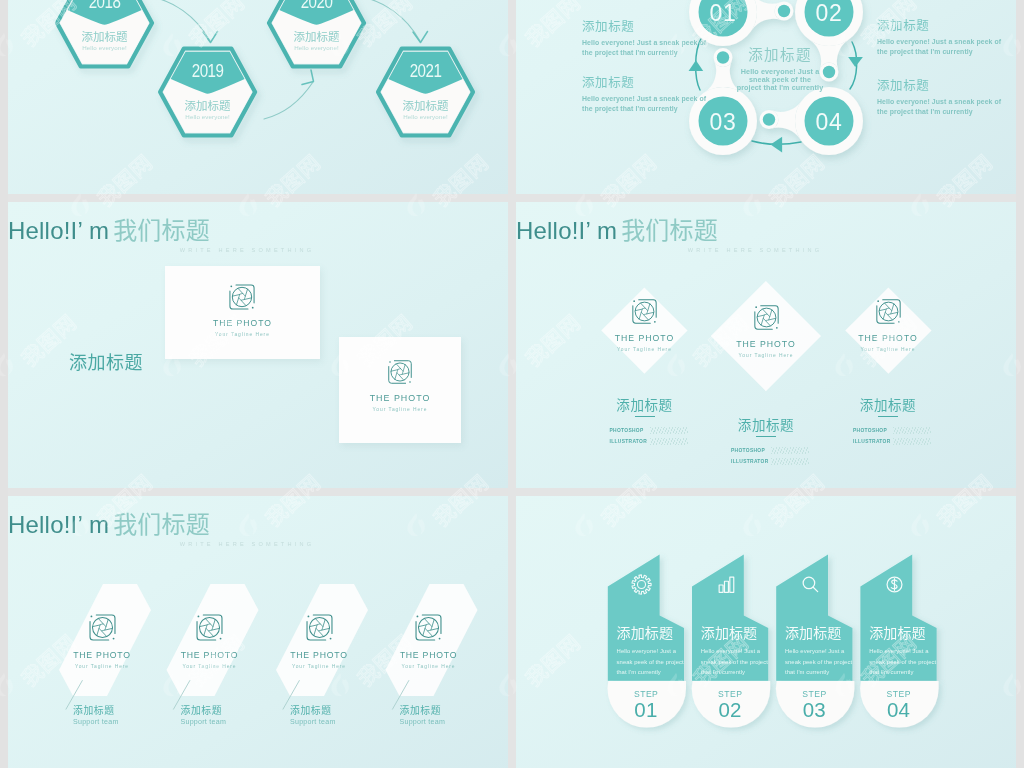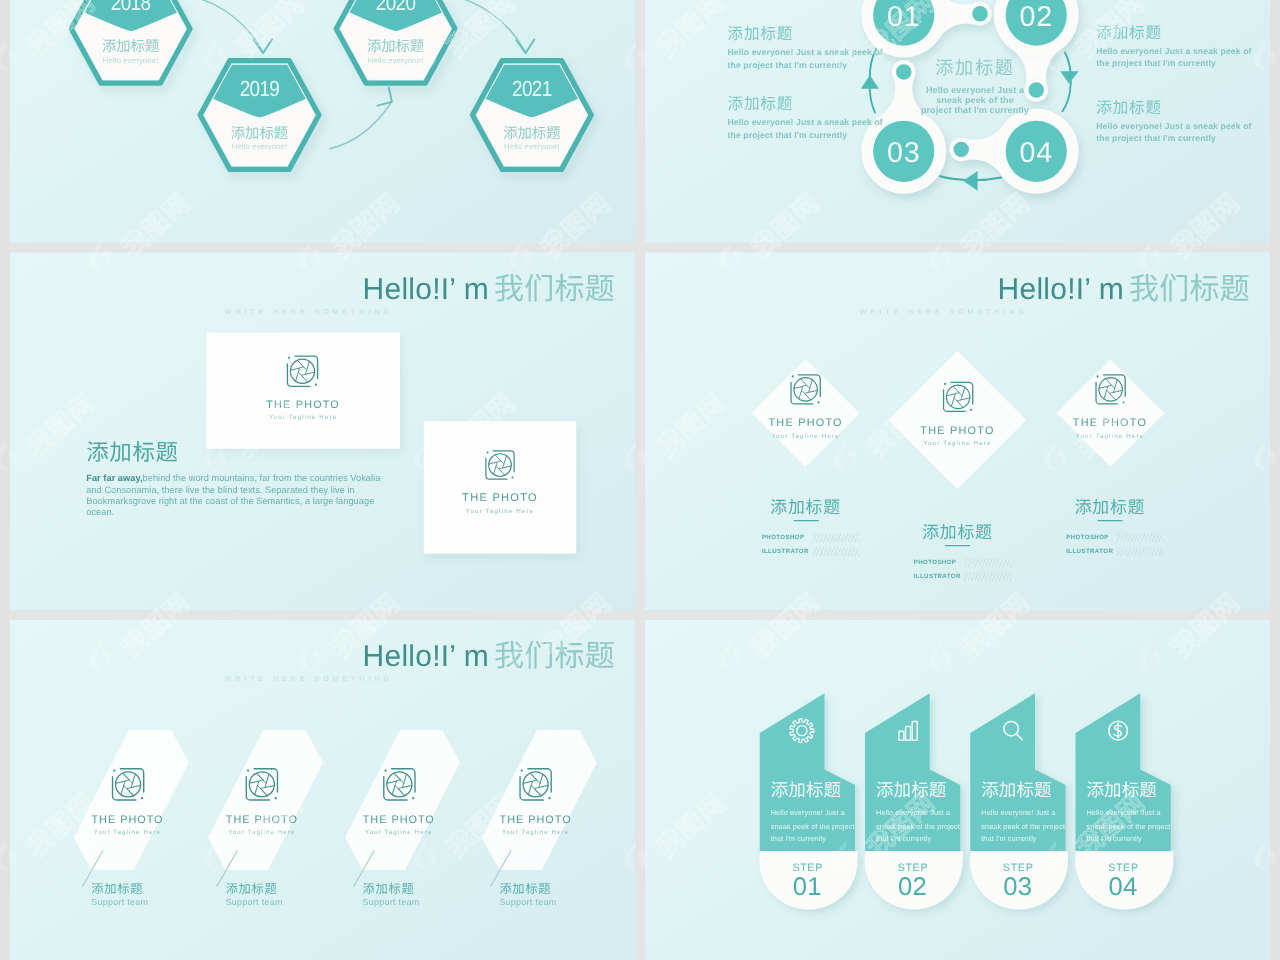--- a/index.html
+++ b/index.html
@@ -18,21 +18,21 @@
   .s3 { left:0;   top:294px; }
   .s4 { left:508px; top:294px; }
   .s5 { left:0;   top:588px; }
   .s6 { left:508px; top:588px; }
   svg { display:block; overflow:visible; }
   .abs { position:absolute; }
 
   
   .cjk { font-family:"Noto Sans CJK SC","Noto Sans SC","Liberation Sans",sans-serif; }
   .slide-title {
-    position:absolute; left:0; right:16px; text-align:right;
+    position:absolute; left:0; right:16px; text-align:left;
     font-size:24px; letter-spacing:0.2px; color:#3f8e8c; font-weight:400;
     white-space:nowrap;
   }
   .slide-title .tl-cn { color:#8fcac5; margin-left:4px;
      font-family:"Noto Sans CJK SC","Noto Sans SC",sans-serif; font-weight:400;}
   .slide-sub {
     position:absolute; left:0; right:0; text-align:center;
     font-size:5.6px; letter-spacing:3.2px; color:#c3dcdb; font-weight:400; padding-right:22px;
   }
   
@@ -314,21 +314,20 @@
               </svg>
             </div>
         <div class="photo-label" style="font-size:8.9px">THE PHOTO</div>
         <div class="photo-tag">Your Tagline Here</div>
       </div>
     </div>
 
     <div class="abs" style="left:61px;top:146px;">
       <div class="cjk" style="font-size:18px;color:#4aa8a3;letter-spacing:0.5px">添加标题</div>
     </div>
-    <div class="abs body-copy" style="left:61px;top:176px;width:236px"><b>Far far away,</b><span>behind the word mountains, far from the countries Vokalia and Consonamia, there live the blind texts. Separated they live in Bookmarksgrove right at the coast of the Semantics, a large language ocean.</span></div>
   </div>
 
   <div class="slide s4">
     <div class="slide-title" style="top:9px"><span>Hello!I’ m</span><span class="tl-cn">我们标题</span></div>
     <div class="slide-sub" style="top:45px">WRITE HERE SOMETHING</div>
 
     <div id="dia-group">
           <div class="diamond" style="left: 98.0944px; top: 97.5944px; width: 60.8112px; height: 60.8112px;"></div>
           <div class="abs" style="left: 68.5px; top: 95px; width: 120px; text-align: center;">
             <div class="aperture" style="width:29px;height:29px;margin:0 auto 7px">

